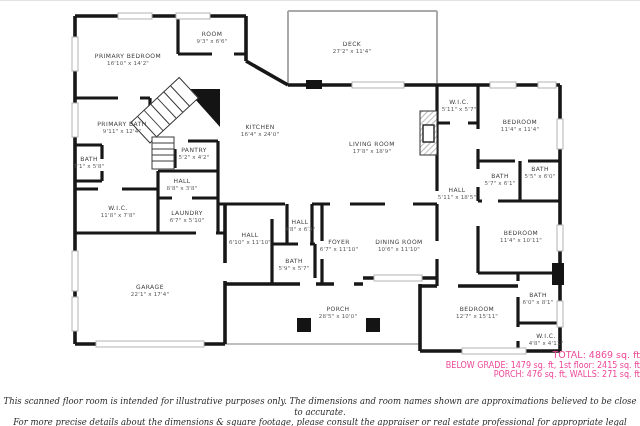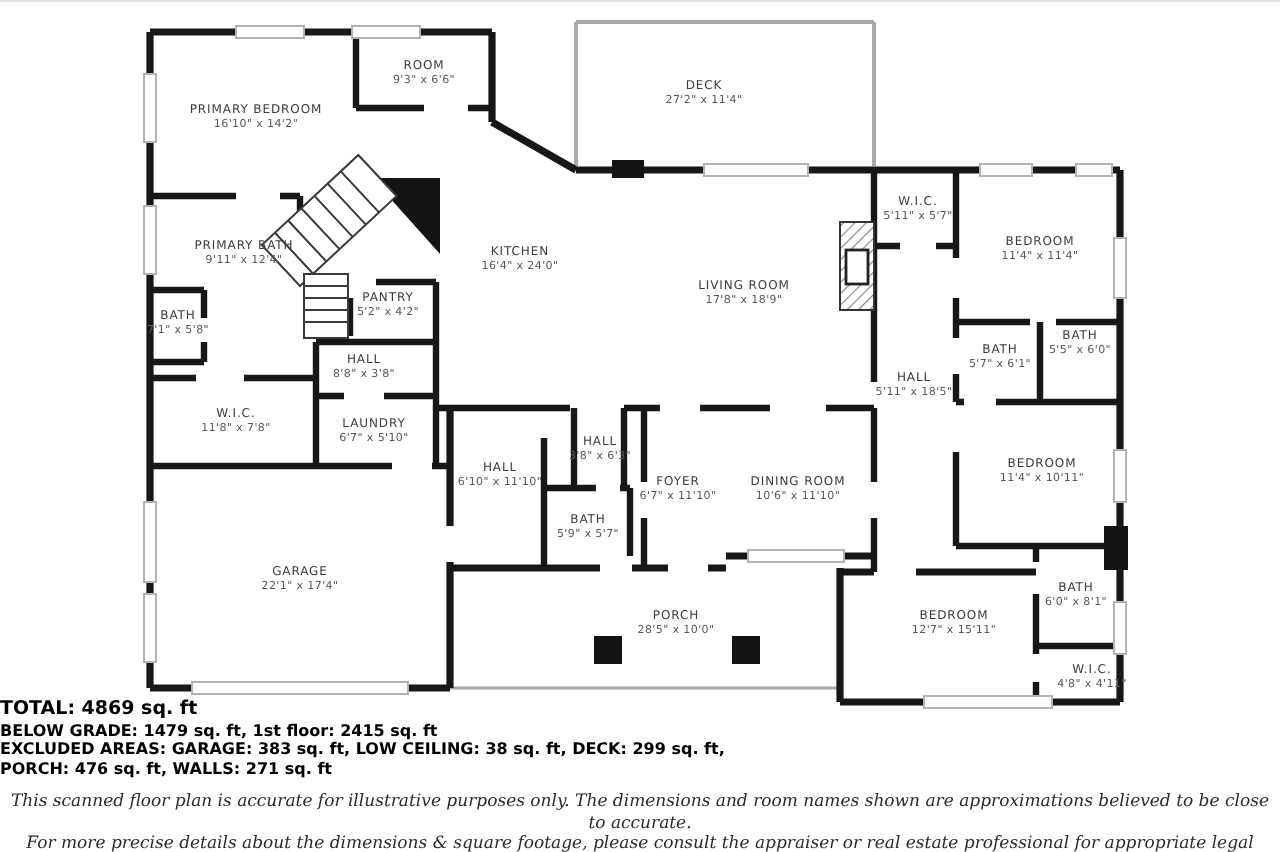--- a/index.html
+++ b/index.html
@@ -3,21 +3,21 @@
 <meta charset="utf-8">
 <style>
   html,body{margin:0;padding:0;background:#fff;}
   .page{position:relative;width:640px;height:426px;background:#ffffff;overflow:hidden;
         font-family:"DejaVu Sans","Liberation Sans",sans-serif;border-top:1px solid #e3e3e3;}
   .plan-svg{position:absolute;left:0;top:0;}
   .labels{position:absolute;left:0;top:0;width:640px;height:426px;pointer-events:none;}
   .room-label{position:absolute;transform:translate(-50%,-50%);text-align:center;white-space:nowrap;line-height:1.3;}
   .room-label .rn{display:block;font-size:6px;letter-spacing:.45px;color:#3c3c3c;}
   .room-label .rd{display:block;font-size:5.5px;letter-spacing:.2px;color:#585858;}
-  .summary{position:absolute;left:0;right:0;top:349px;text-align:left;color:#000000;font-weight:bold;}
+  .summary{position:absolute;left:0;right:0;top:349px;text-align:right;color:#ec4899;font-weight:normal;}
   .summary .total{font-size:9.5px;line-height:1.15;}
   .summary .sline{font-size:8px;line-height:1.18;}
   .disclaimer{position:absolute;left:0;right:0;top:395px;text-align:center;
               font-family:"DejaVu Serif","Liberation Serif",serif;font-style:italic;
               font-size:8.5px;color:#2a2a2a;line-height:1.25;}
 </style>
 </head>
 <body>
 
 <div class="page">
@@ -225,22 +225,21 @@
       </div>
       <div class="room-label" style="left: 338px; top: 311px;">
         <span class="rn">PORCH</span>
         <span class="rd">28'5" x 10'0"</span>
       </div>
     </div>
 
   <div class="summary">
     <div class="total">TOTAL: 4869 sq. ft</div>
     <div class="sline">BELOW GRADE: 1479 sq. ft, 1st floor: 2415 sq. ft</div>
-    <div class="sline">EXCLUDED AREAS: GARAGE: 383 sq. ft, LOW CEILING: 38 sq. ft, DECK: 299 sq. ft,</div>
     <div class="sline">PORCH: 476 sq. ft, WALLS: 271 sq. ft</div>
   </div>
 
   <div class="disclaimer">
-    <div>This scanned floor plan is accurate for illustrative purposes only. The dimensions and room names shown are approximations believed to be close to accurate.</div>
+    <div>This scanned floor room is intended for illustrative purposes only. The dimensions and room names shown are approximations believed to be close to accurate.</div>
     <div>For more precise details about the dimensions &amp; square footage, please consult the appraiser or real estate professional for appropriate legal documentation.</div>
   </div>
 
 </div>
 
 </body></html>

